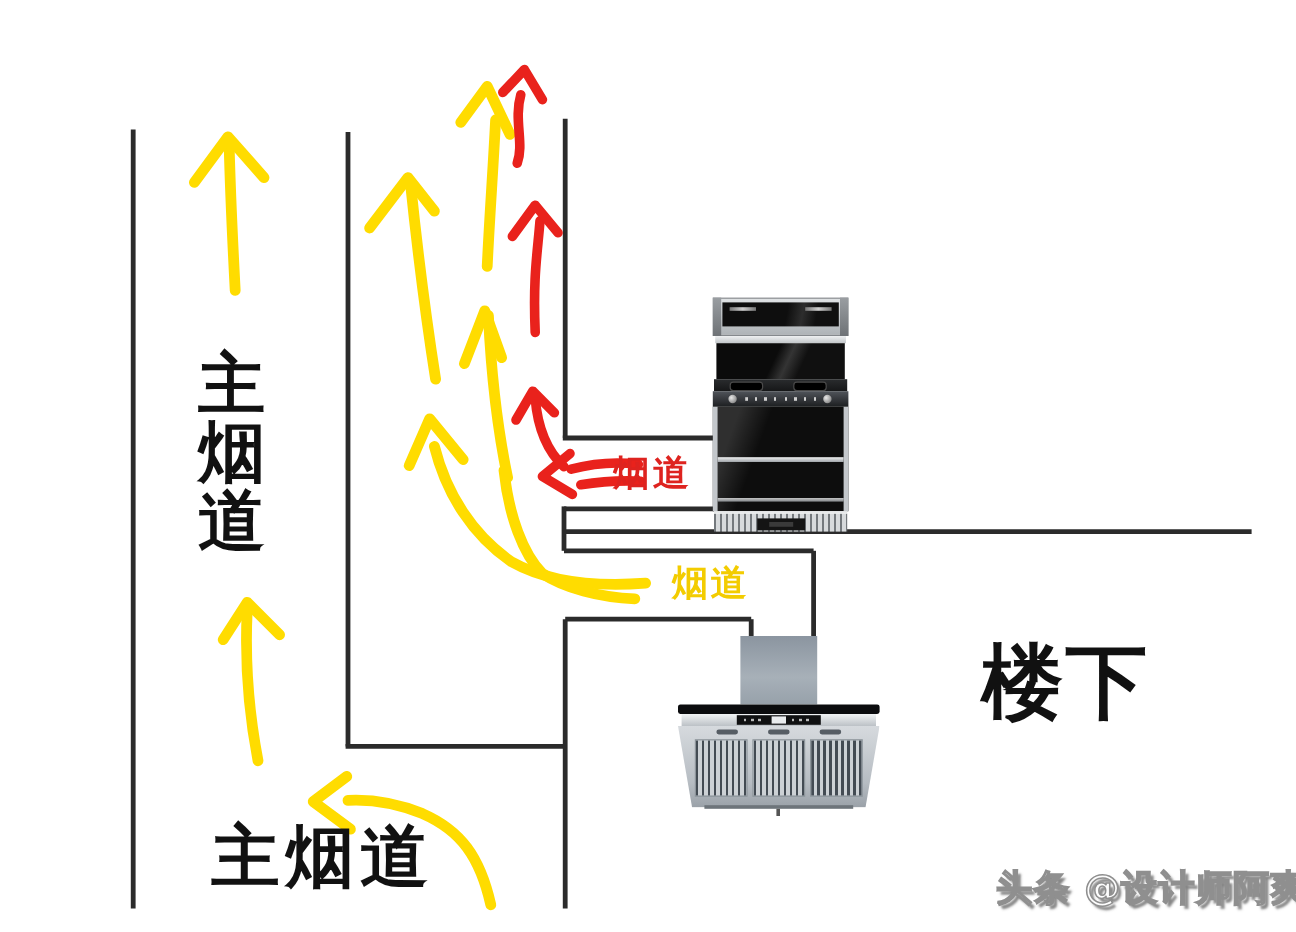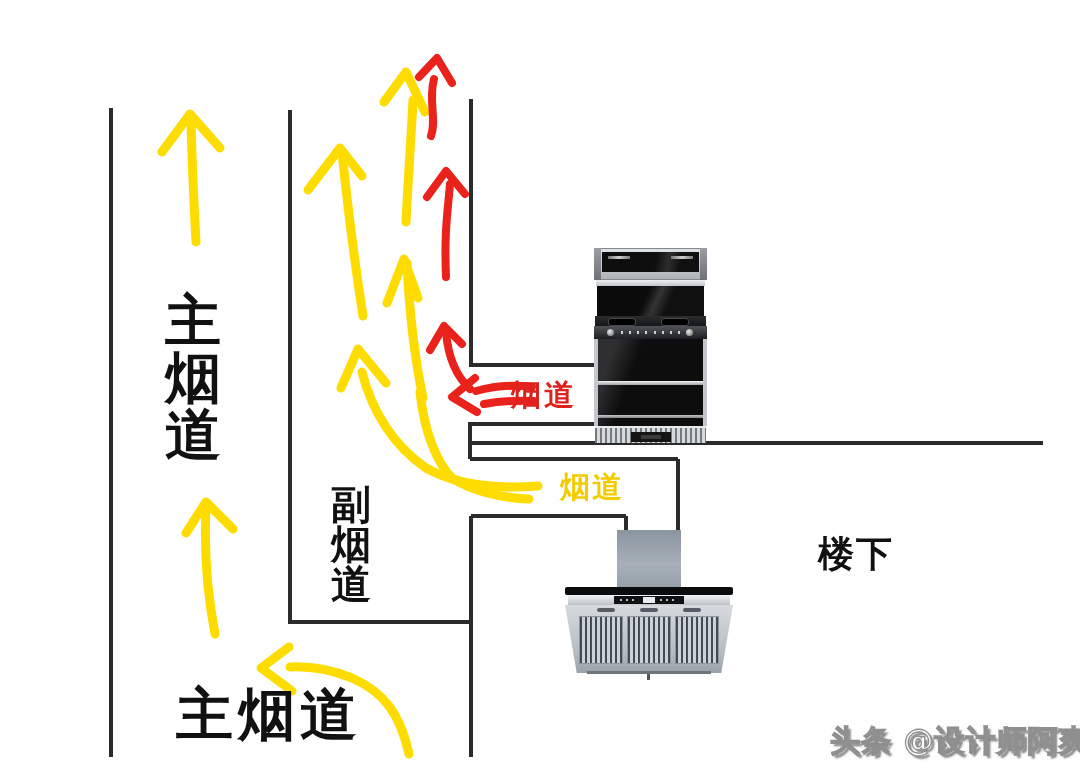--- a/index.html
+++ b/index.html
@@ -7,21 +7,21 @@
     position:relative;width:1080px;height:777px;background:#ffffff;
     overflow:hidden;font-family:"DejaVu Sans","Liberation Sans",sans-serif;
   }
   .stage svg{position:absolute;left:0;top:0;}
   .lbl{position:absolute;color:#111;font-weight:bold;white-space:pre;line-height:1;}
   .vtext{word-break:break-all;white-space:normal;text-align:center;}
   .lbl-main-v{left:161px;top:292px;width:64px;font-size:56px;line-height:57px;letter-spacing:0;}
   .lbl-sec-v{left:329px;top:484px;width:44px;font-size:40px;line-height:40px;}
   .lbl-main-b{left:176px;top:686px;font-size:57px;letter-spacing:5px;}
   .lbl-home{left:822px;top:307px;font-size:51px;letter-spacing:2px;}
-  .lbl-down{left:818px;top:536px;font-size:36px;letter-spacing:2px;}
+  .lbl-down{left:818px;top:536px;font-size:68px;letter-spacing:2px;}
   .lbl-flue-red{left:511px;top:380px;font-size:30px;color:#de231f;letter-spacing:3px;}
   .lbl-flue-yel{left:560px;top:472px;font-size:30px;color:#f3cc00;letter-spacing:2px;}
   .lbl-watermark{
     left:830px;top:726px;font-size:30px;letter-spacing:1px;color:#fdfdfd;
     -webkit-text-stroke:1.3px #8f8f8f;
     text-shadow:3px 3px 2px rgba(110,110,110,.85);
   }
 
   
   .stove{position:absolute;left:594px;top:248px;width:113px;height:195px;}
@@ -192,20 +192,19 @@
           <i></i>
           <i></i>
           <i></i>
         </div>
     </div>
     <div class="hd-lip"></div>
     <div class="hd-dot"></div>
   </div>
 
   <div class="lbl vtext lbl-main-v">主烟道</div>
-  <div class="lbl vtext lbl-sec-v">副烟道</div>
   <div class="lbl lbl-main-b">主烟道</div>
   <div class="lbl lbl-down">楼下</div>
   <div class="lbl lbl-flue-red">烟道</div>
   <div class="lbl lbl-flue-yel">烟道</div>
   <div class="lbl lbl-watermark">头条 @设计师阿爽</div>
 
 </div>
 
 </body></html>

